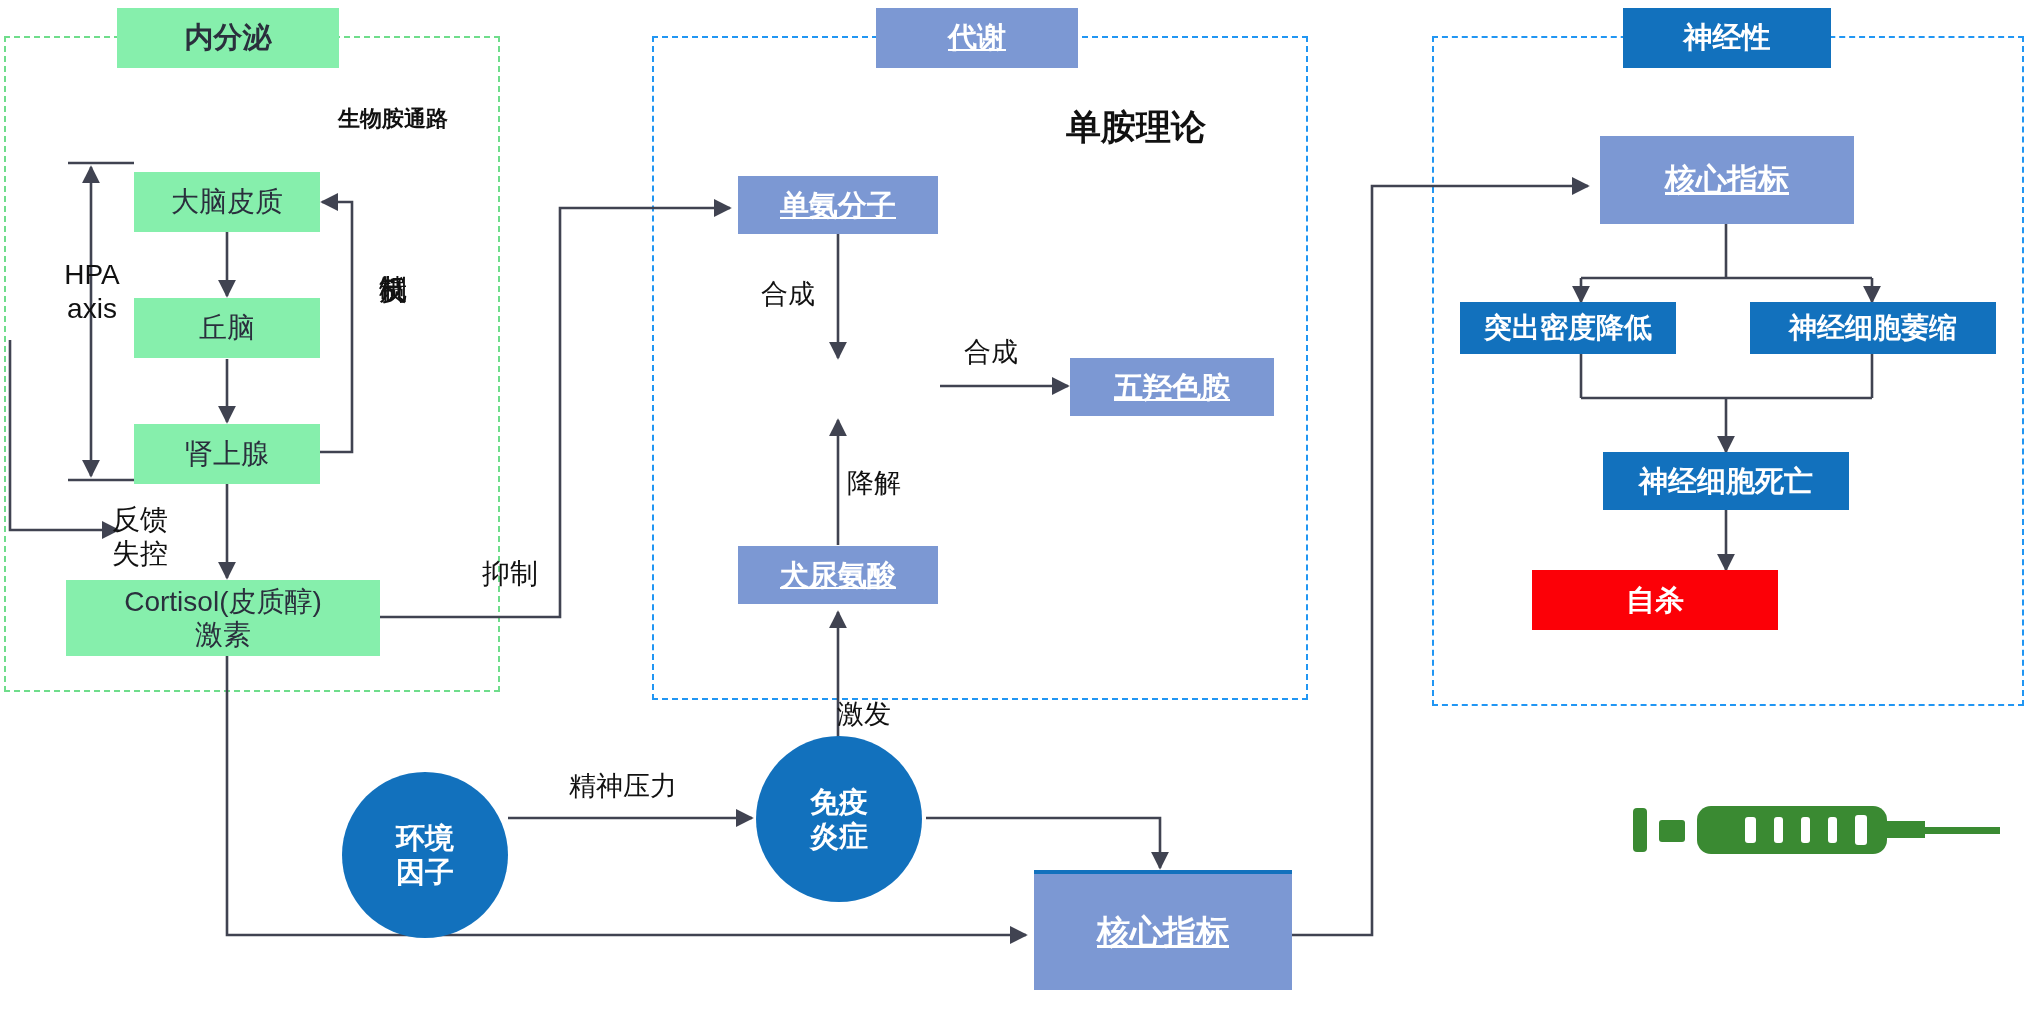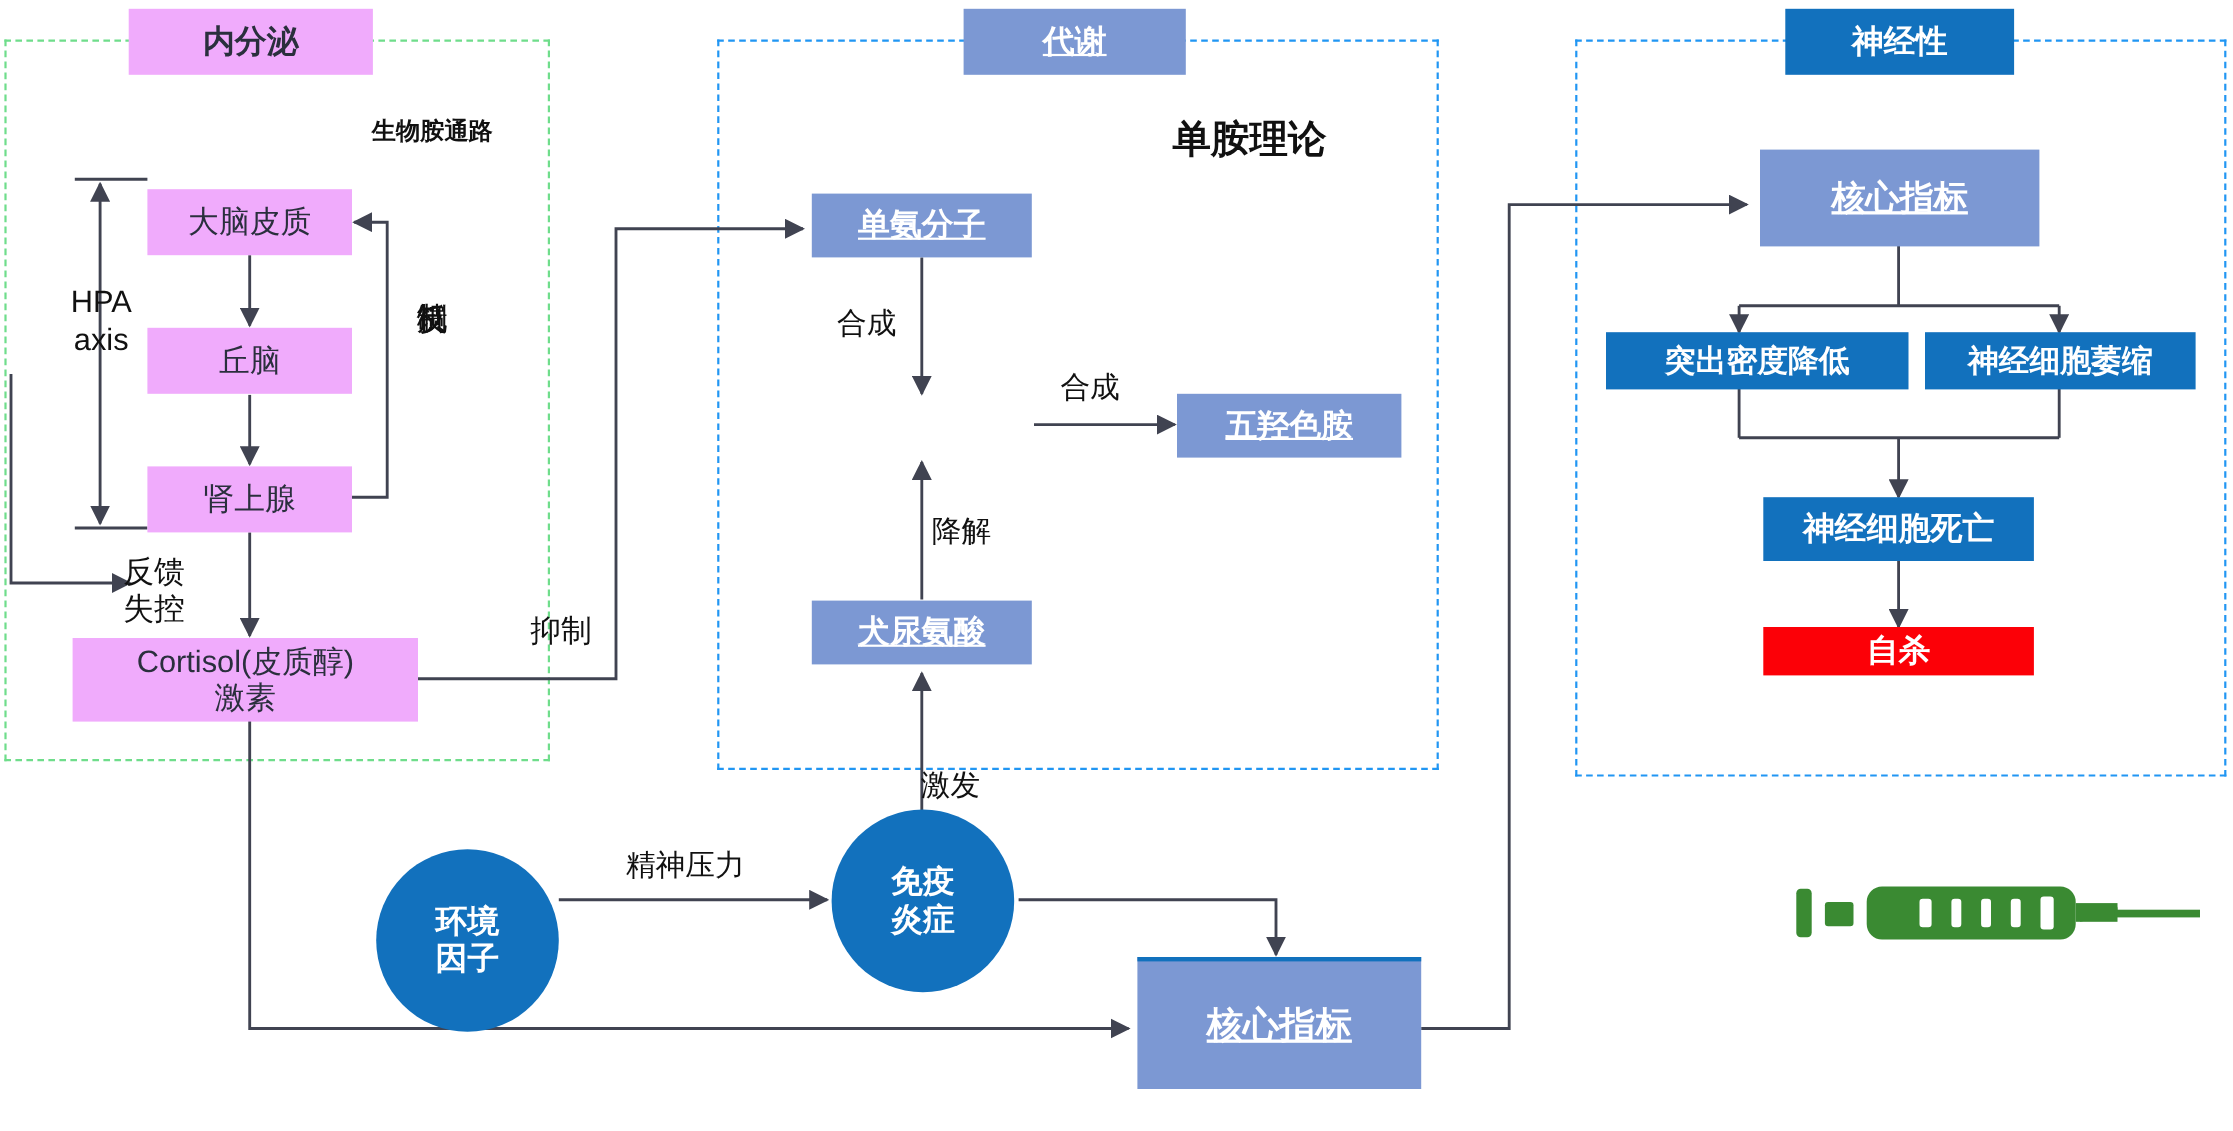--- a/index.html
+++ b/index.html
@@ -3,21 +3,21 @@
 <meta charset="utf-8">
 <style>
   html,body{margin:0;padding:0;background:#ffffff;}
   body{width:2030px;height:1028px;overflow:hidden;
        font-family:"Liberation Sans","DejaVu Sans",sans-serif;}
   #stage{position:relative;width:2030px;height:1028px;background:#fff;}
   svg.wires{position:absolute;left:0;top:0;width:2030px;height:1028px;pointer-events:none;}
 
   .node{position:absolute;display:flex;align-items:center;justify-content:center;
         text-align:center;box-sizing:border-box;line-height:1.18;}
-  .lav{background:#f0abfc;color:#2a2f3d;font-weight:400;}
+  .lav{background:#86efac;color:#2a2f3d;font-weight:400;}
   .midblue{background:#7c98d3;color:#ffffff;font-weight:700;text-decoration:underline;}
   .deepblue{background:#1271bd;color:#ffffff;font-weight:700;}
   .red{background:#fc0007;color:#ffffff;font-weight:700;}
   .oval{background:#1271bd;color:#fff;font-weight:700;border-radius:50%;}
 
   .lbl{position:absolute;color:#111;font-weight:400;white-space:pre-line;
        text-align:center;line-height:1.2;}
   .lbl.bold{font-weight:700;}
   .vert{writing-mode:vertical-rl;text-orientation:upright;line-height:1.05;}
 
@@ -165,33 +165,33 @@
   <div class="lbl" style="left:548px;top:770px;width:150px;font-size:27px;">精神压力</div>
 
   <div class="node midblue" style="left:1034px;top:870px;width:258px;height:120px;font-size:33px;border-top:4px solid #1271bd;">
     <span>核心指标</span>
   </div>
 
   <div class="node midblue" style="left:1600px;top:136px;width:254px;height:88px;font-size:31px;">
     <span>核心指标</span>
   </div>
 
-  <div class="node deepblue" style="left:1460px;top:302px;width:275px;height:52px;font-size:28px;">
+  <div class="node deepblue" style="left:1460px;top:302px;width:216px;height:52px;font-size:28px;">
     <span>突出密度降低</span>
   </div>
 
   <div class="node deepblue" style="left:1750px;top:302px;width:246px;height:52px;font-size:28px;">
     <span>神经细胞萎缩</span>
   </div>
 
   <div class="node deepblue" style="left:1603px;top:452px;width:246px;height:58px;font-size:29px;">
     <span>神经细胞死亡</span>
   </div>
 
-  <div class="node red" style="left:1603px;top:570px;width:246px;height:44px;font-size:29px;">
+  <div class="node red" style="left:1532px;top:570px;width:246px;height:60px;font-size:29px;">
     <span>自杀</span>
   </div>
 
   <div style="position:absolute;left:1625px;top:800px;width:300px;height:60px;">
     <svg viewBox="0 0 300 60" width="300" height="60">
       <g fill="#3a8a32">
         <rect x="8" y="8" width="14" height="44" rx="4"></rect>
         <rect x="34" y="20" width="26" height="22" rx="3"></rect>
         <rect x="72" y="6" width="190" height="48" rx="14"></rect>
         <g fill="#ffffff">

